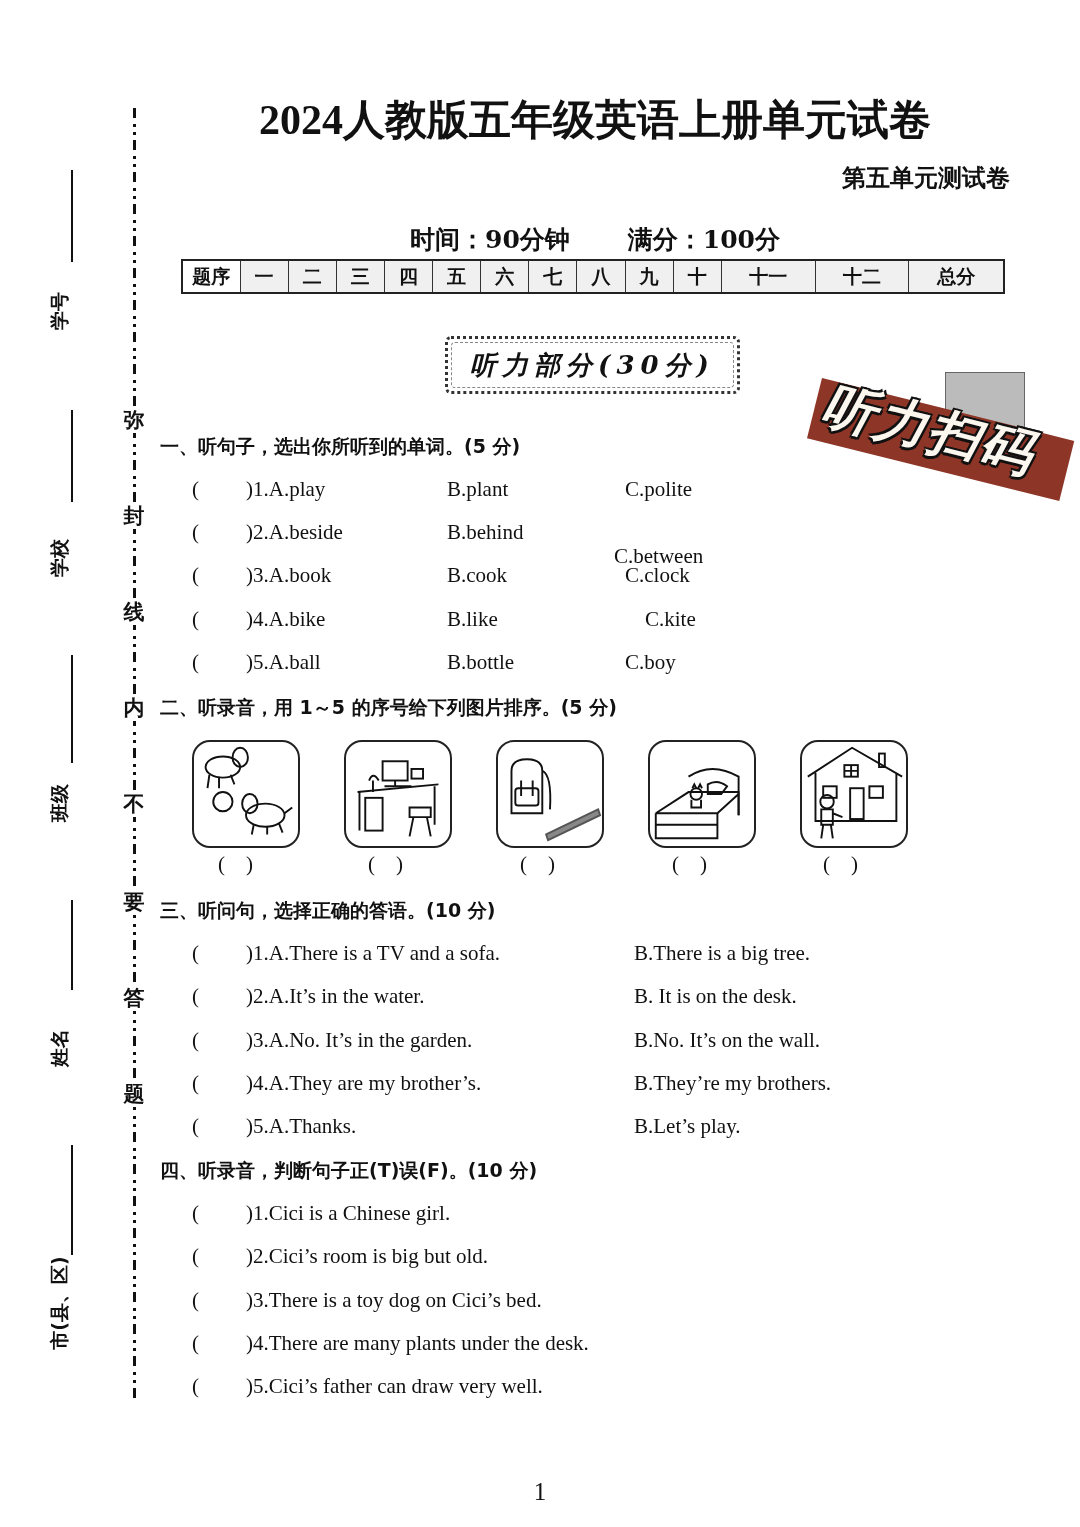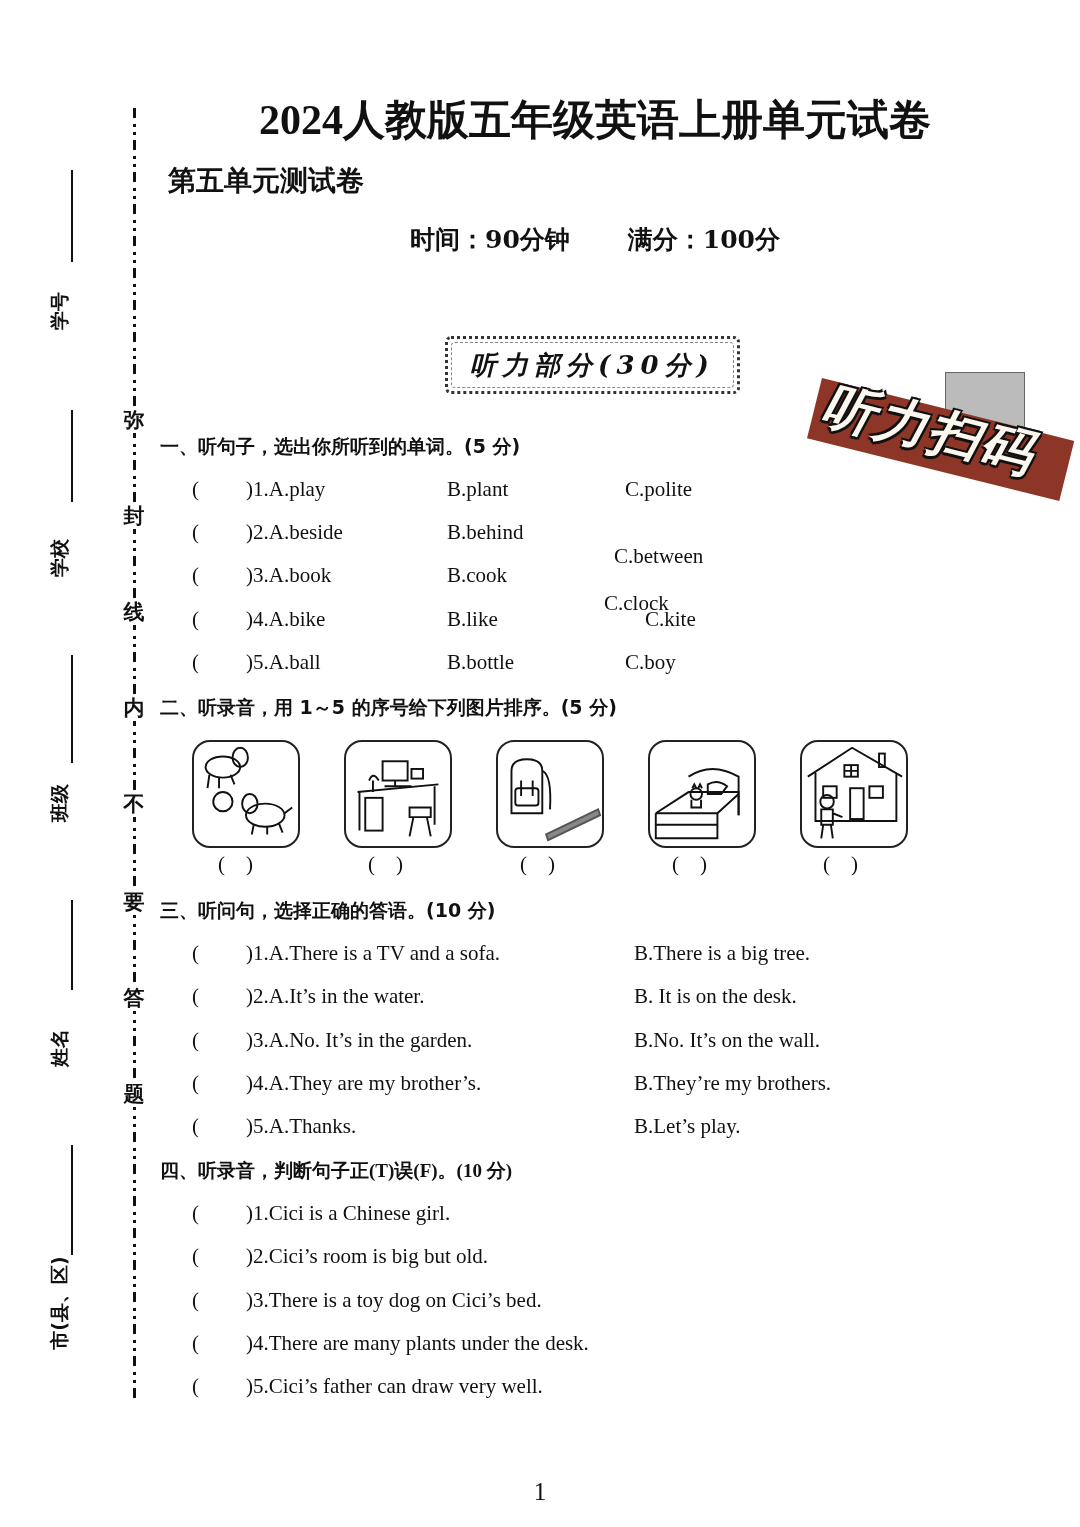--- a/index.html
+++ b/index.html
@@ -11,21 +11,21 @@
   .bind-line { position: absolute; left: 71px; width: 2px; background: #111; }
   .bind-label { position: absolute; left: 50px; transform: rotate(-90deg); transform-origin: center; font-family: "DejaVu Sans", sans-serif; font-weight: bold; font-size: 19px; white-space: nowrap; width: 60px; text-align: center; margin-left: -20px; }
 
   .seal-line { position: absolute; left: 131px; top: 108px; width: 6px; height: 1290px;
     background-image: repeating-linear-gradient(to bottom, #111 0 10px, transparent 10px 16px, #111 16px 19px, transparent 19px 24px, #111 24px 27px, transparent 27px 32px);
     background-size: 3px 100%; background-repeat: repeat-y; background-position: center; }
   .seal-char { position: absolute; left: 121px; width: 26px; text-align: center; font-family: "DejaVu Sans", sans-serif; font-size: 21px; font-weight: bold; background: #fff; line-height: 26px; }
 
   
   .main-title { position: absolute; left: 180px; top: 92px; width: 830px; text-align: center; font-family: Liberation Serif, serif; font-weight: bold; font-size: 42px; letter-spacing: 0px; }
-  .sub-title { position: absolute; left: 168px; top: 162px; width: 830px; text-align: left; font-family: "DejaVu Sans", sans-serif; font-weight: bold; font-size: 28px; }
+  .sub-title { position: absolute; left: 180px; top: 162px; width: 830px; text-align: right; font-family: "DejaVu Sans", sans-serif; font-weight: bold; font-size: 24px; }
   .meta-line { position: absolute; left: 180px; top: 223px; width: 830px; text-align: center; font-family: "DejaVu Serif", serif; font-weight: bold; font-size: 25px; }
   .meta-line span { display: inline-block; }
   .meta-line .gap { width: 58px; }
 
   
   .score-table { position: absolute; left: 181px; top: 259px; width: 824px; border-collapse: collapse; border: 2px solid #222; }
   .score-table td { border: 1.5px solid #333; height: 33px; text-align: center; font-family: "DejaVu Sans", sans-serif; font-weight: bold; font-size: 19px; }
   .score-table td.rowhead { width: 58px; }
   .score-table tr.header-row td { background: #f0f0f0; }
   .score-table tr.header-row td.rowhead { background: #fff; }
@@ -86,20 +86,36 @@
 <div class="seal-char" style="top:1081px;">题</div>
 
 <div class="main-title">2024人教版五年级英语上册单元试卷</div>
 <div class="sub-title">第五单元测试卷</div>
 <div class="meta-line">
   <span>时间：90分钟</span><span class="gap"></span><span>满分：100分</span>
 </div>
 
 <table class="score-table">
   <tbody>
+      <tr class="header-row">
+    <td class="rowhead">题序</td>
+    <td>一</td>
+    <td>二</td>
+    <td>三</td>
+    <td>四</td>
+    <td>五</td>
+    <td>六</td>
+    <td>七</td>
+    <td>八</td>
+    <td>九</td>
+    <td>十</td>
+    <td>十一</td>
+    <td>十二</td>
+    <td>总分</td>
+  </tr>
 </tbody>
   </table>
 
 <div class="banner">
   <span class="banner-text">听力部分(30分)</span>
 </div>
 
 <div class="qr-box"></div>
 <div class="qr-caption">扫码听听力</div>
 <div class="sticker-band"></div>
@@ -116,21 +132,21 @@
 <div class="q-row" style="top:520px;">
   <span class="paren">(</span>
   <span class="stem">)2.A.beside</span>
   <span class="optB" style="left:255px;">B.behind</span>
   <span class="optC" style="left:422px;margin-top:24px;">C.between</span>
 </div>
 <div class="q-row" style="top:563px;">
   <span class="paren">(</span>
   <span class="stem">)3.A.book</span>
   <span class="optB" style="left:255px;">B.cook</span>
-  <span class="optC" style="left:412px;margin-top:28px;">C.clock</span>
+  <span class="optC" style="left:433px;">C.clock</span>
 </div>
 <div class="q-row" style="top:607px;">
   <span class="paren">(</span>
   <span class="stem">)4.A.bike</span>
   <span class="optB" style="left:255px;">B.like</span>
   <span class="optC" style="left:433px;margin-left:20px;">C.kite</span>
 </div>
 <div class="q-row" style="top:650px;">
   <span class="paren">(</span>
   <span class="stem">)5.A.ball</span>
@@ -221,21 +237,21 @@
   <span class="paren">(</span>
   <span class="stem">)4.A.They are my brother’s.</span>
   <span class="optB" style="left:442px;">B.They’re my brothers.</span>
 </div>
 <div class="q-row" style="top:1114px;">
   <span class="paren">(</span>
   <span class="stem">)5.A.Thanks.</span>
   <span class="optB" style="left:442px;">B.Let’s play.</span>
 </div>
 
-<div class="section-title" style="top:1158px;font-family:Liberation Serif, serif;">四、听录音，判断句子正(T)误(F)。(10 分)</div>
+<div class="section-title" style="top:1158px;">四、听录音，判断句子正(T)误(F)。(10 分)</div>
 
 <div class="q-row" style="top:1201px;">
   <span class="paren">(</span>
   <span class="stem">)1.Cici is a Chinese girl.</span>
 </div>
 <div class="q-row" style="top:1244px;">
   <span class="paren">(</span>
   <span class="stem">)2.Cici’s room is big but old.</span>
 </div>
 <div class="q-row" style="top:1288px;">

